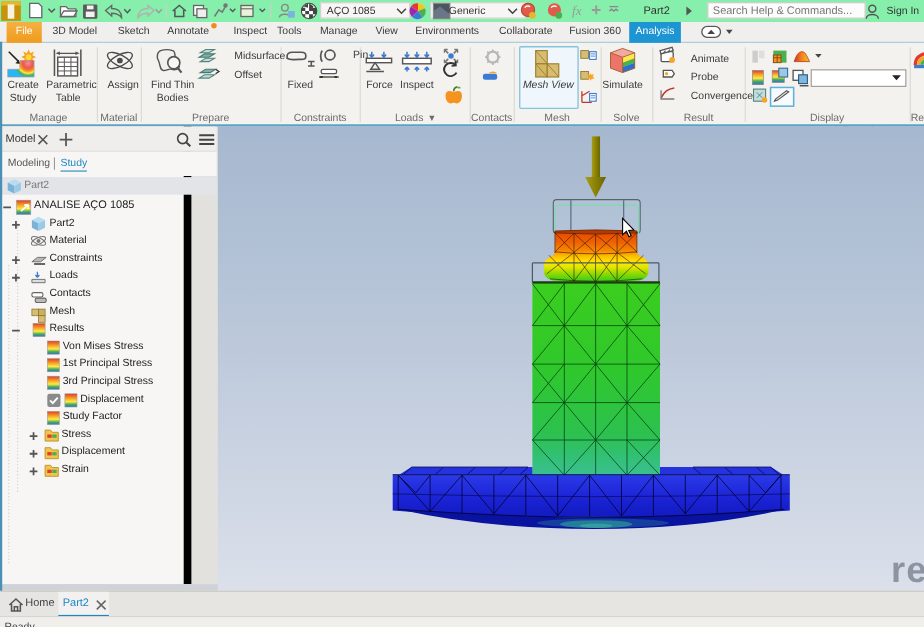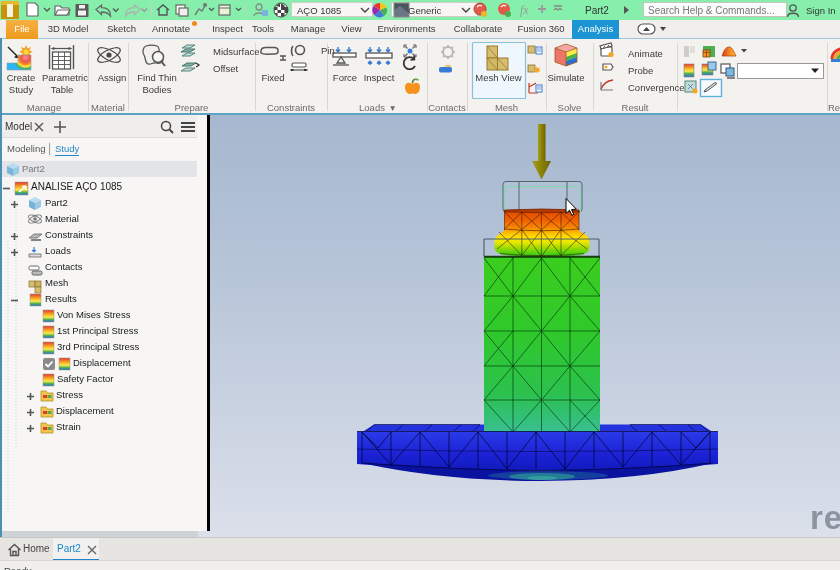--- a/index.html
+++ b/index.html
@@ -12,21 +12,21 @@
   
   #ribbon { position:absolute; left:0; top:39px; width:840px; height:74px; background:#f4f2ef; }
   .gsep { position:absolute; top:4px; width:1px; height:68px; background:#dad7d2; }
   .glabel { position:absolute; top:62px; height:13px; line-height:13px; color:#6b6b6b; font-size:9.5px; text-align:center; white-space:nowrap; }
   .blabel { position:absolute; color:#3a3a3a; font-size:9.5px; text-align:center; line-height:12px; white-space:nowrap; }
   .slabel { position:absolute; color:#3a3a3a; font-size:9.5px; white-space:nowrap; line-height:13px;padding-left:12px; }
   
   #viewport { position:absolute; left:198px; top:115px; width:642px; height:422px; background:linear-gradient(180deg,#a6b8cf 0%, #b3c2d6 30%, #c5cfdf 62%, #dbe0ea 100%); overflow:hidden; }
   #tealline { position:absolute; left:0; top:113px; width:840px; height:2px; background:#5ba3c4; }
   
-  #panel { position:absolute; left:0; top:115px; width:210px; height:416px; background:#f7f6f5; border-right:3px solid #000000; }
+  #panel { position:absolute; left:0; top:115px; width:174px; height:416px; background:#f7f6f5; border-right:7px solid #000000; }
   #panelhead { position:absolute; left:0; top:0; width:197px; height:23px; background:#efeeec; border-bottom:1px solid #dddbd8; }
   #panelsub { position:absolute; left:0; top:23px; width:197px; height:22px; background:#f7f6f5; }
   .trow { position:absolute; height:16px; line-height:16px; font-size:9.5px; color:#1a1a1a; white-space:nowrap; }
   #undertray { position:absolute; left:0; top:531px; width:198px; height:6px; background:#cfd3d8; }
   
   #tabbar { position:absolute; left:0; top:537px; width:840px; height:23px; background:#e7e5e2; border-top:1px solid #c9c7c4; }
   #statusbar { position:absolute; left:0; top:560px; width:840px; height:10px; background:#f0efec; border-top:1px solid #d8d6d3; overflow:hidden; }
 </style></head>
 <body>
 <div id="titlebar">
@@ -309,30 +309,31 @@
 
 <div class="glabel" style="left:0;width:88px;">Manage</div>
 <div class="glabel" style="left:88px;width:40px;">Material</div>
 <div class="glabel" style="left:128px;width:127px;">Prepare</div>
 <div class="glabel" style="left:255px;width:72px;">Constraints</div>
 <div class="glabel" style="left:327px;width:100px;">Loads&nbsp;&nbsp;▾</div>
 <div class="glabel" style="left:427px;width:40px;">Contacts</div>
 <div class="glabel" style="left:467px;width:79px;">Mesh</div>
 <div class="glabel" style="left:546px;width:47px;">Solve</div>
 <div class="glabel" style="left:593px;width:84px;">Result</div>
+<div class="glabel" style="left:677px;width:150px;">Display</div>
 <div class="glabel" style="left:828px;width:24px;text-align:left;">Re</div>
 
 <div class="blabel" style="left:2px;top:33px;width:38px;">Create<br>Study</div>
 <div class="blabel" style="left:42px;top:33px;width:40px;">Parametric<br>Table</div>
 <div class="blabel" style="left:92px;top:33px;width:40px;">Assign</div>
 <div class="blabel" style="left:136px;top:33px;width:42px;">Find Thin<br>Bodies</div>
 <div class="blabel" style="left:258px;top:33px;width:30px;">Fixed</div>
 <div class="blabel" style="left:330px;top:33px;width:30px;">Force</div>
 <div class="blabel" style="left:357px;top:33px;width:44px;">Inspect</div>
-<div class="blabel" style="left:472px;top:33px;width:53px;">Mesh View</div>
+<div class="blabel" style="left:472px;top:33px;width:53px;font-style:italic;">Mesh View</div>
 <div class="blabel" style="left:543px;top:33px;width:46px;">Simulate</div>
 
 <div class="slabel" style="left:309px;top:5px;">Pin</div>
 <div class="slabel" style="left:201px;top:6px;">Midsurface</div>
 <div class="slabel" style="left:201px;top:23px;">Offset</div>
 <div class="slabel" style="left:616px;top:8px;">Animate</div>
 <div class="slabel" style="left:616px;top:25px;text-align:right;">Probe</div>
 <div class="slabel" style="left:616px;top:42px;text-align:right;">Convergence</div>
 <div class="slabel" style="left:745px;top:26px;margin-top:48px;">Adjusted x1</div>
 <div class="slabel" style="left:831px;top:33px;">Re</div>
@@ -544,21 +545,21 @@
   <div class="trow" style="left:45px;top:50px;">Material</div>
   <div class="trow" style="left:45px;top:66px;">Constraints</div>
   <div class="trow" style="left:45px;top:82px;">Loads</div>
   <div class="trow" style="left:45px;top:98px;">Contacts</div>
   <div class="trow" style="left:45px;top:114px;">Mesh</div>
   <div class="trow" style="left:45px;top:130px;">Results</div>
   <div class="trow" style="left:57px;top:146px;">Von Mises Stress</div>
   <div class="trow" style="left:57px;top:162px;">1st Principal Stress</div>
   <div class="trow" style="left:57px;top:178px;">3rd Principal Stress</div>
   <div class="trow" style="left:73px;top:194px;">Displacement</div>
-  <div class="trow" style="left:57px;top:210px;">Safety Factor</div>
+  <div class="trow" style="left:57px;top:210px;">Study Factor</div>
   <div class="trow" style="left:56px;top:226px;">Stress</div>
   <div class="trow" style="left:56px;top:242px;">Displacement</div>
   <div class="trow" style="left:56px;top:258px;">Strain</div>
   </div>
 </div>
 <div id="undertray"></div>
 <div id="tabbar">
   <svg width="15" height="14" style="position:absolute;left:7px;top:5px">
       <path d="M1.5 7 L7.5 1.5 L13.5 7 M3.5 6 V 12.5 H 11.5 V 6 M6 12.5 v-4 h3 v4" fill="none" stroke="#555" stroke-width="1.4"></path>
     </svg>

